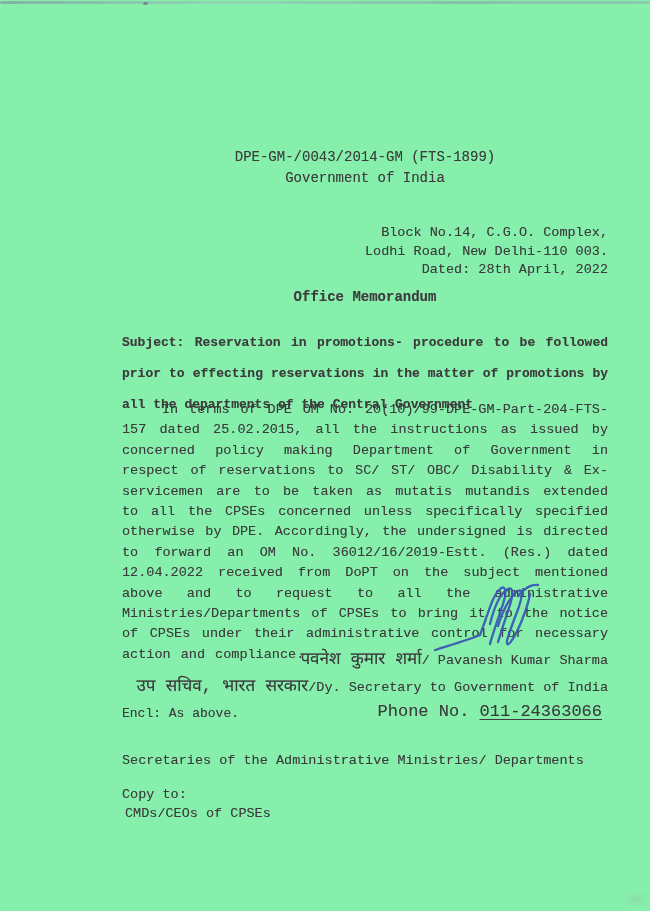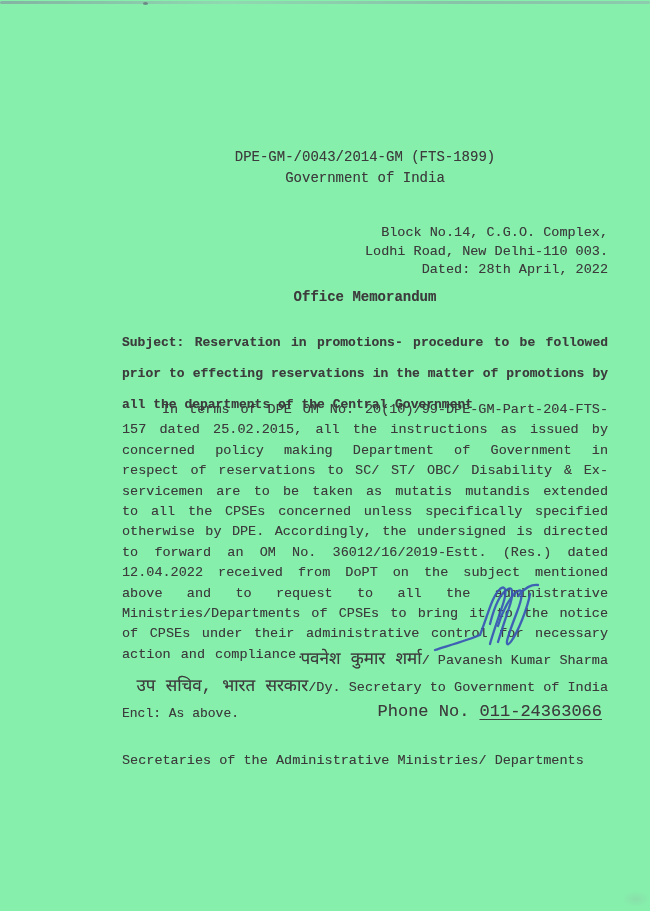--- a/index.html
+++ b/index.html
@@ -95,16 +95,20 @@
 
   <div class="blk encl-row">
     <span class="encl">Encl: As above.</span>
     <span class="phone">
       <span>Phone No. </span><span class="phone-number">011-24363066</span>
     </span>
   </div>
 
   <div class="blk addressee">Secretaries of the Administrative Ministries/ Departments</div>
 
+  <div class="blk copy-block">
+    <div>Copy to:</div>
+    <div class="copy-to-line">CMDs/CEOs of CPSEs</div>
+  </div>
 
   <div class="smudge"></div>
 
 </div>
 
 </body></html>

